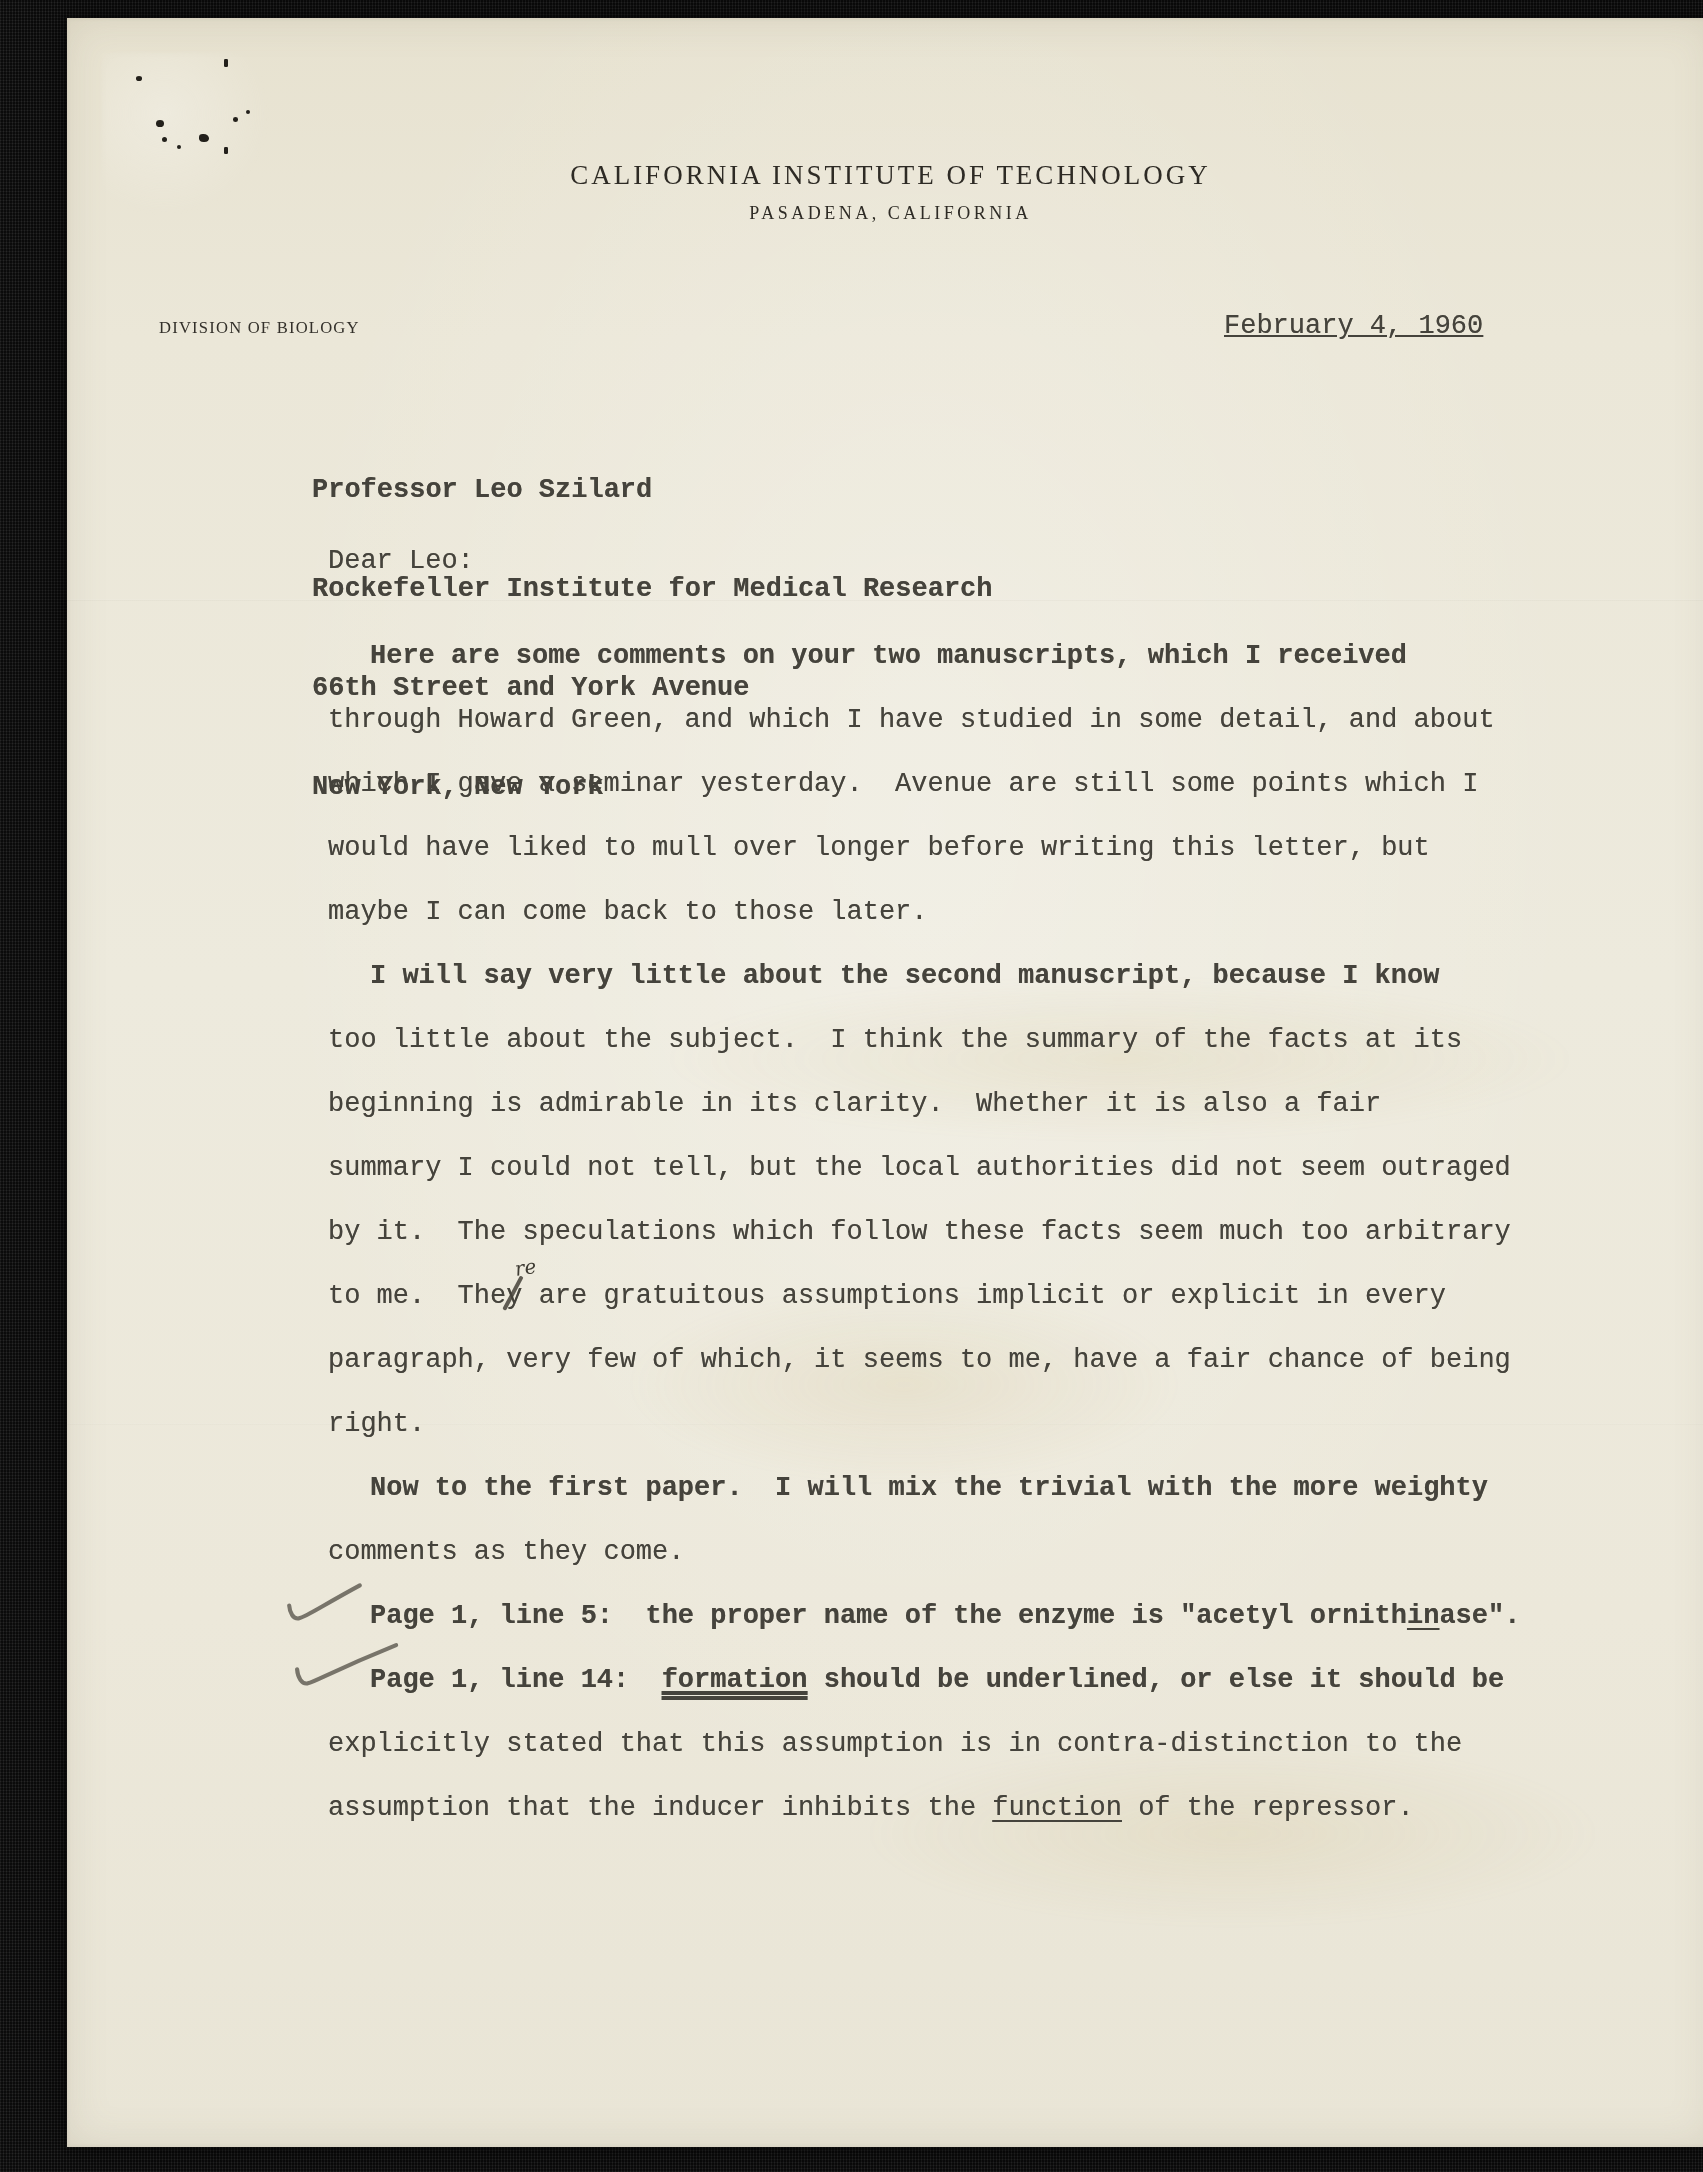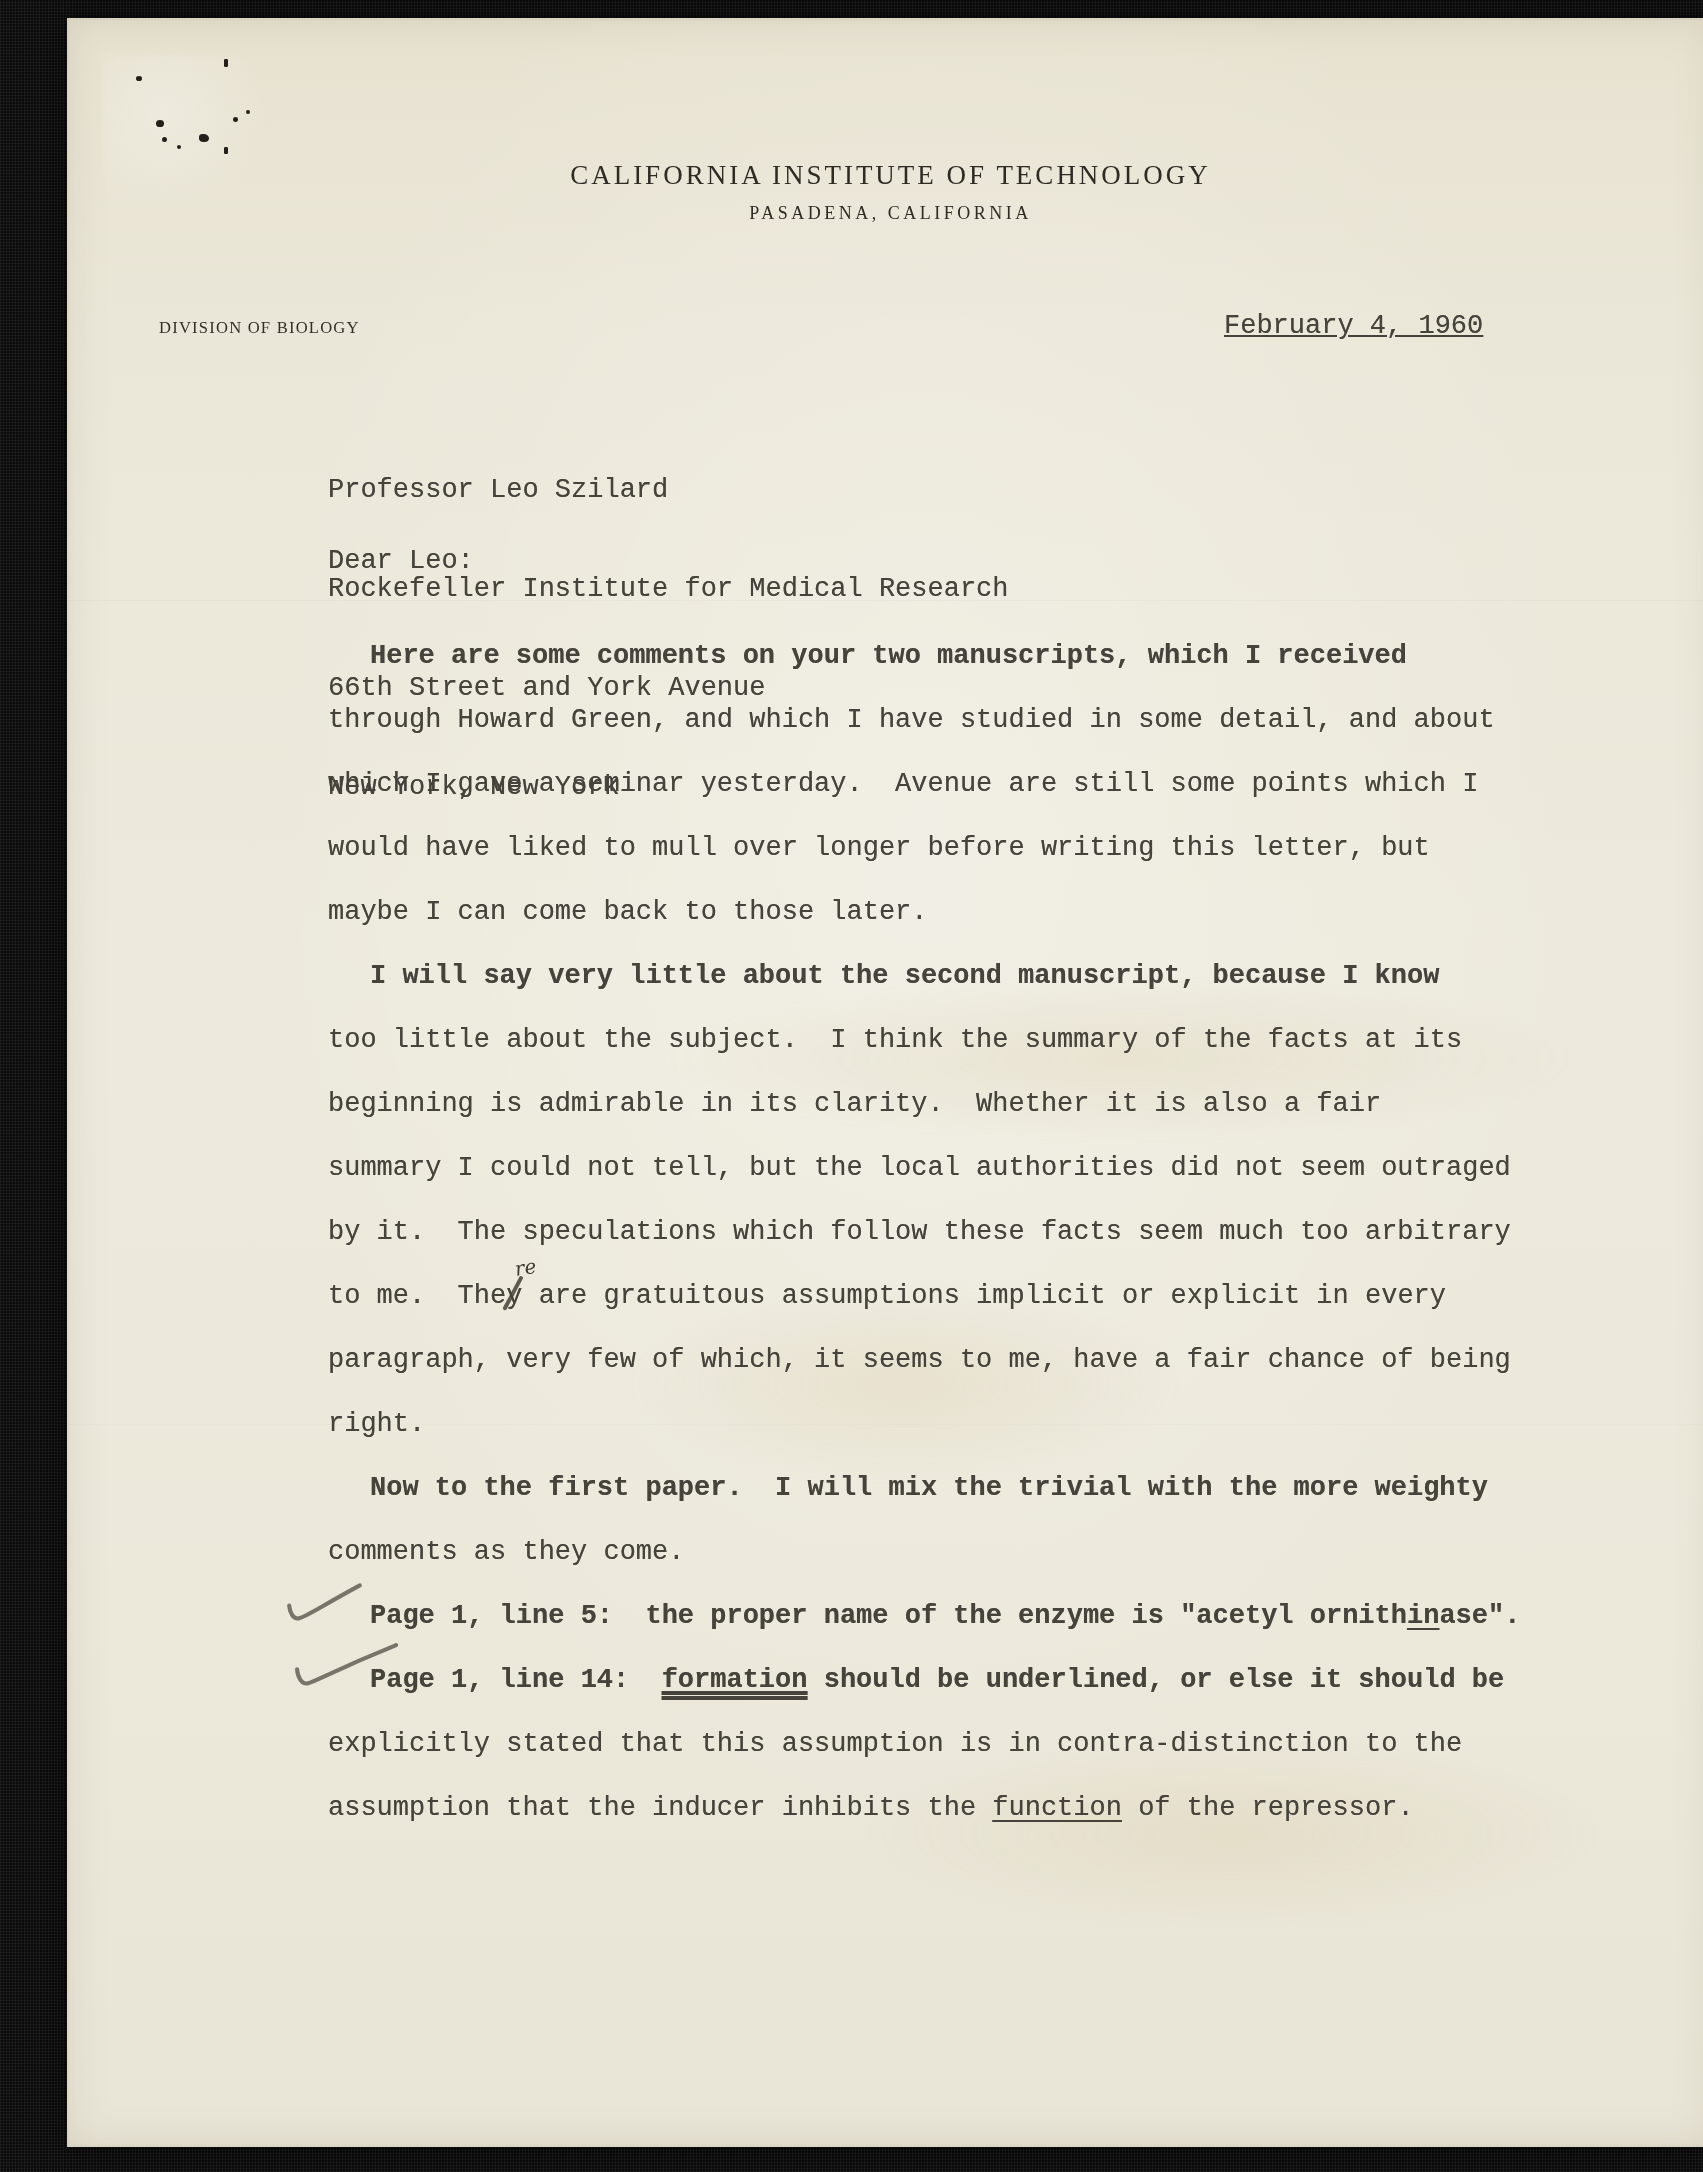--- a/index.html
+++ b/index.html
@@ -25,21 +25,21 @@
   
   .serif{font-family:"Liberation Serif","DejaVu Serif",serif;color:#2e2b25;}
   .type{font-family:"Liberation Mono","DejaVu Sans Mono",monospace;font-size:27px;
         color:#45433c;text-shadow:0 0 0.6px rgba(70,66,57,.6);}
   .lh1{position:absolute;left:0;width:100%;top:142px;text-align:center;
        font-size:27px;letter-spacing:3px;}
   .lh2{position:absolute;left:0;width:100%;top:185px;text-align:center;
        font-size:18px;letter-spacing:3.5px;}
   .division{position:absolute;left:92px;top:300px;font-size:16.6px;letter-spacing:1.2px;color:#33302a;}
   .date{position:absolute;left:1157px;top:293px;white-space:pre;text-decoration:underline;}
-  .recipient{position:absolute;left:261px;top:390px;line-height:33px;white-space:pre;}
+  .recipient{position:absolute;left:245px;top:390px;line-height:33px;white-space:pre;font-weight:bold;}
   .salutation{position:absolute;left:261px;top:528px;white-space:pre;}
   .body{position:absolute;left:261px;top:606px;}
   .tline{height:64px;line-height:64px;white-space:pre;position:relative;}
   .tline.ind{padding-left:42px;font-weight:bold;}
   
   .u{text-decoration:underline;text-decoration-thickness:2.1px;text-underline-offset:5.3px;}
   .u2{text-decoration:underline;text-decoration-style:double;text-decoration-thickness:4.1px;text-underline-offset:3.5px;}
   
   .strike{position:relative;}
   .strike::after{content:"";position:absolute;left:4.7px;top:-7px;width:3.5px;height:38px;

